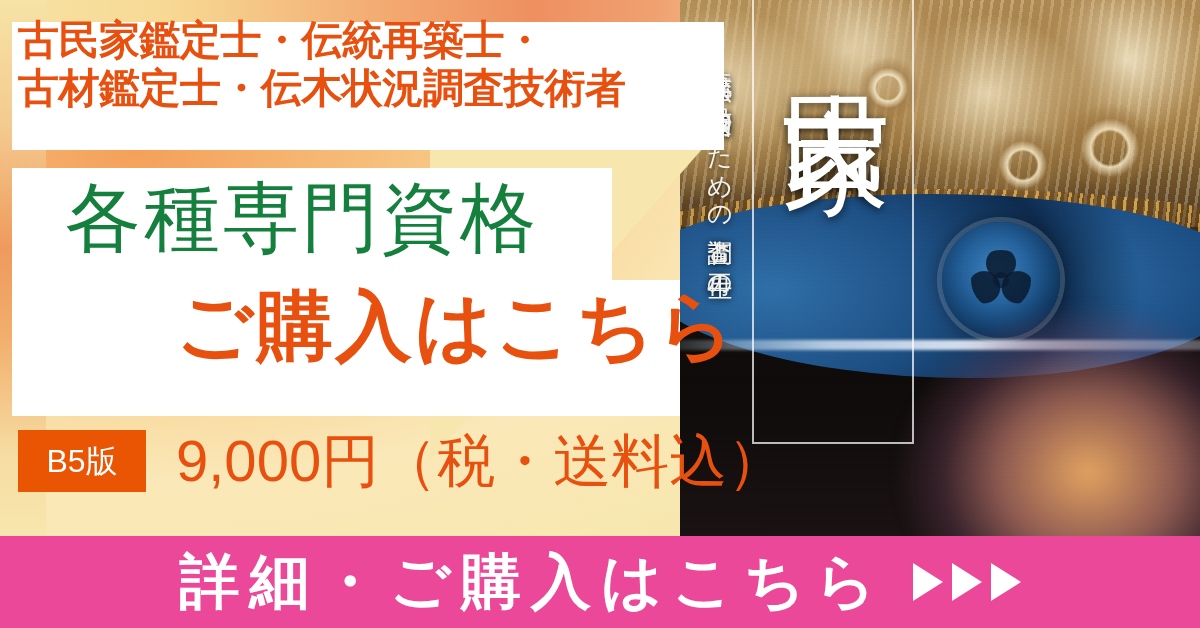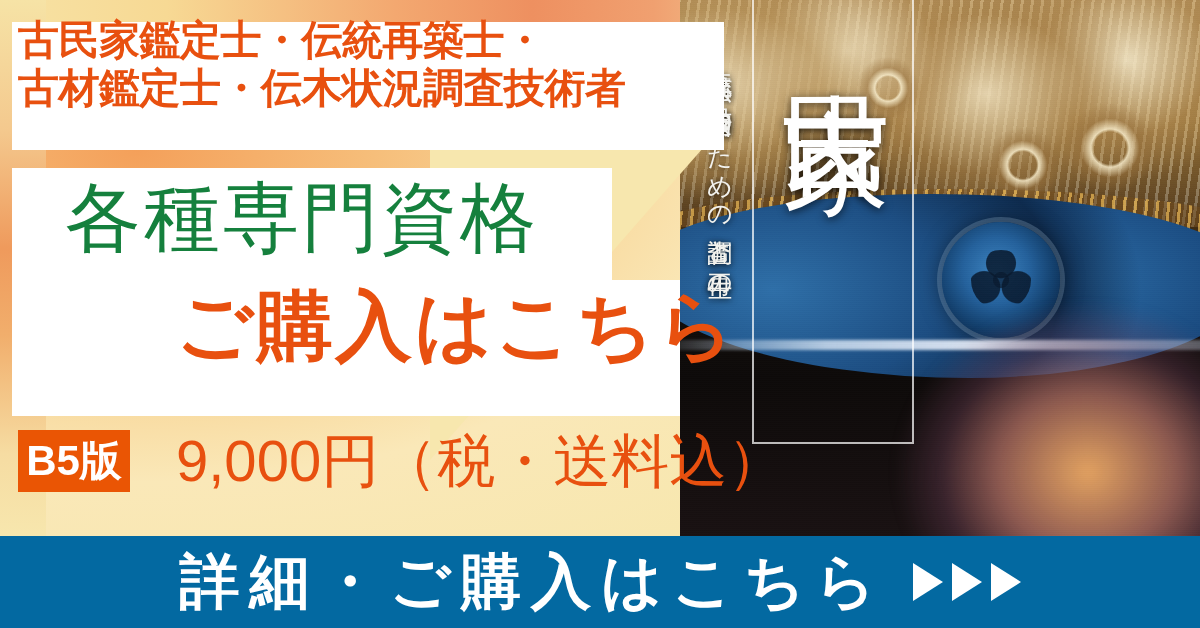--- a/index.html
+++ b/index.html
@@ -162,35 +162,35 @@
     letter-spacing:3px;white-space:nowrap;margin-left:41px;
   }
   .title-2{
     position:absolute;left:176px;top:288px;
     color:#E8500F;font-weight:700;font-size:76px;line-height:1.0;
     letter-spacing:3px;white-space:nowrap;
   }
 
   
   .badge{
-    position:absolute;left:18px;top:430px;width:112px;height:62px;
+    position:absolute;left:18px;top:430px;width:128px;height:62px;
     background:#EA5504;color:#ffffff;
-    font-size:42px;font-weight:700;line-height:62px;text-align:center;
+    font-size:32px;font-weight:400;line-height:62px;text-align:center;
     letter-spacing:0px;
   }
   .price{
     position:absolute;left:176px;top:430px;
     color:#E8500F;font-size:58px;font-weight:400;line-height:62px;
     letter-spacing:0px;white-space:nowrap;
   }
 
   
   .cta{
     position:absolute;left:0;bottom:0;width:1200px;height:92px;
-    background:#0369a1;
+    background:#ec4899;
     display:flex;align-items:center;justify-content:center;gap:26px;
   }
   .cta-text{
     color:#ffffff;font-size:60px;font-weight:700;letter-spacing:10px;
     line-height:1;white-space:nowrap;
   }
   .arrows{display:flex;align-items:center;gap:9px;}
   .arrow{
     width:0;height:0;
     border-left:30px solid #ffffff;

